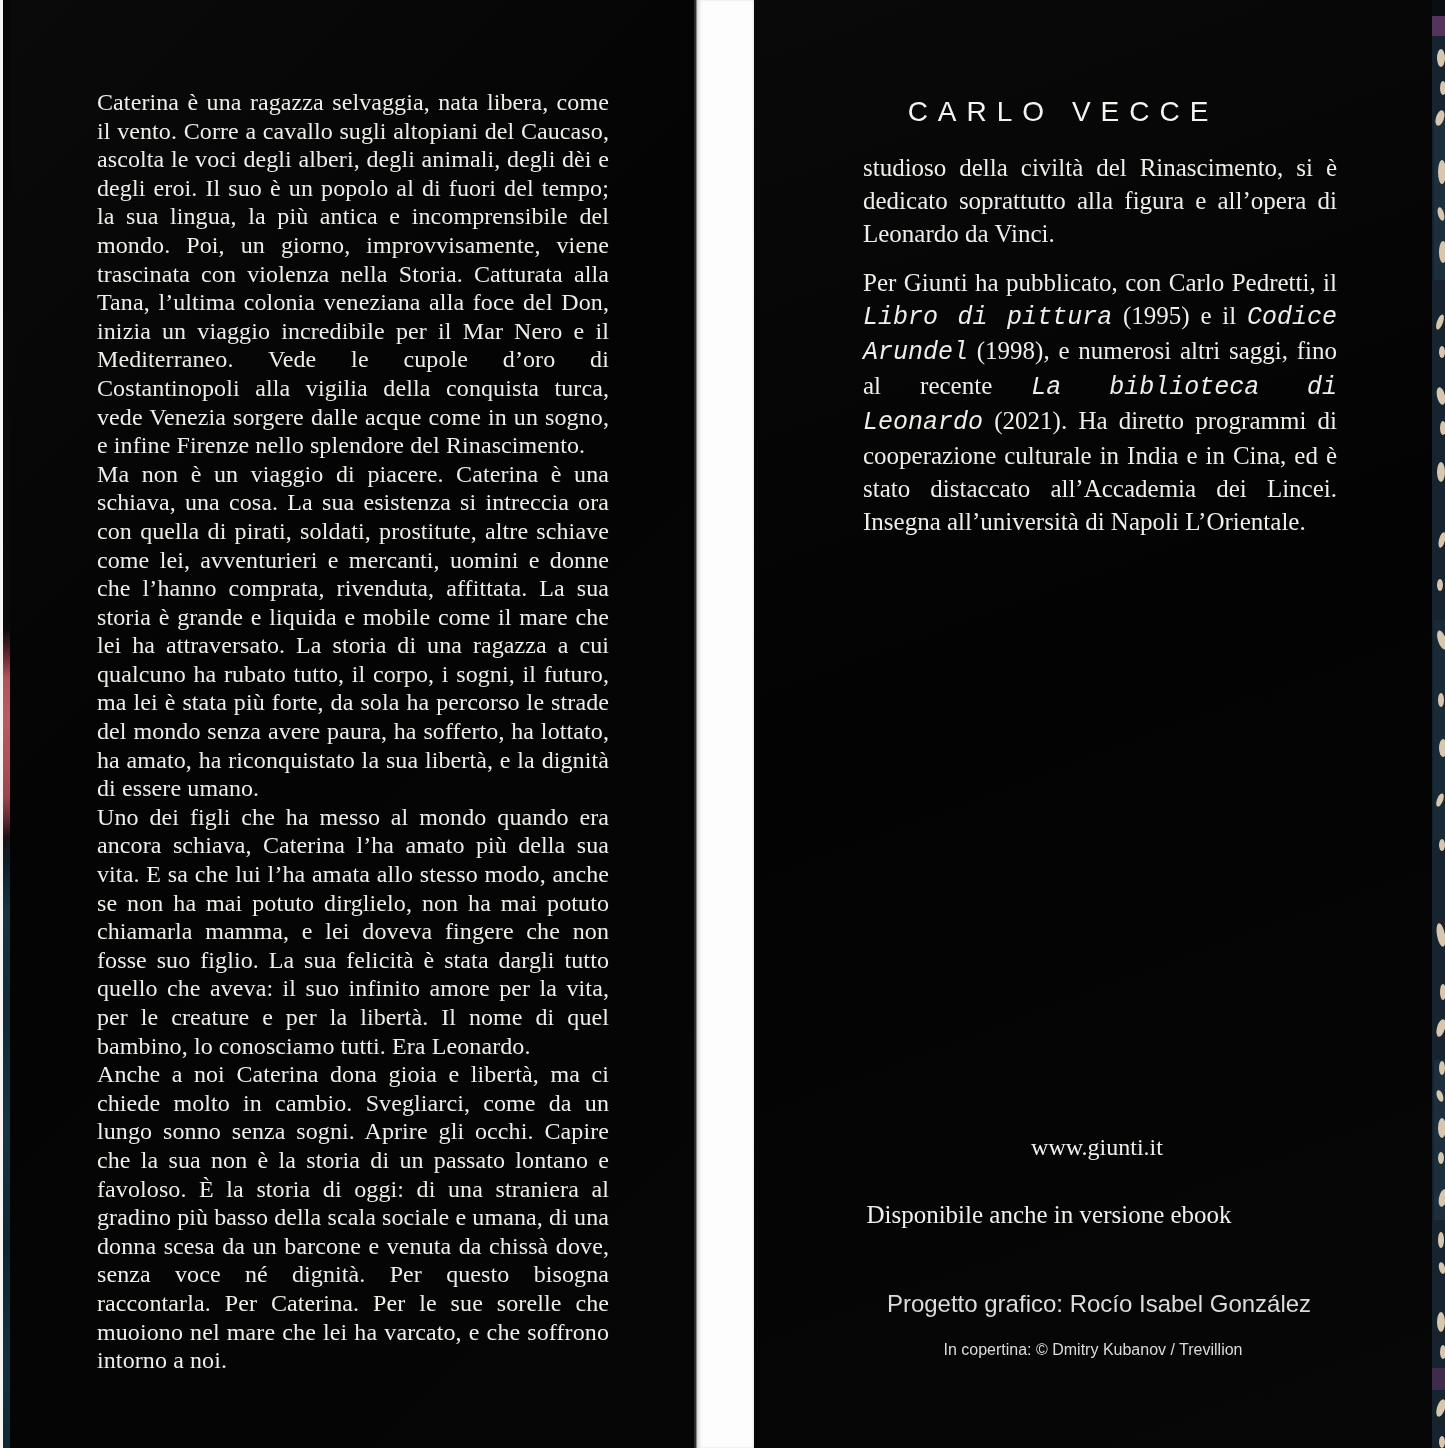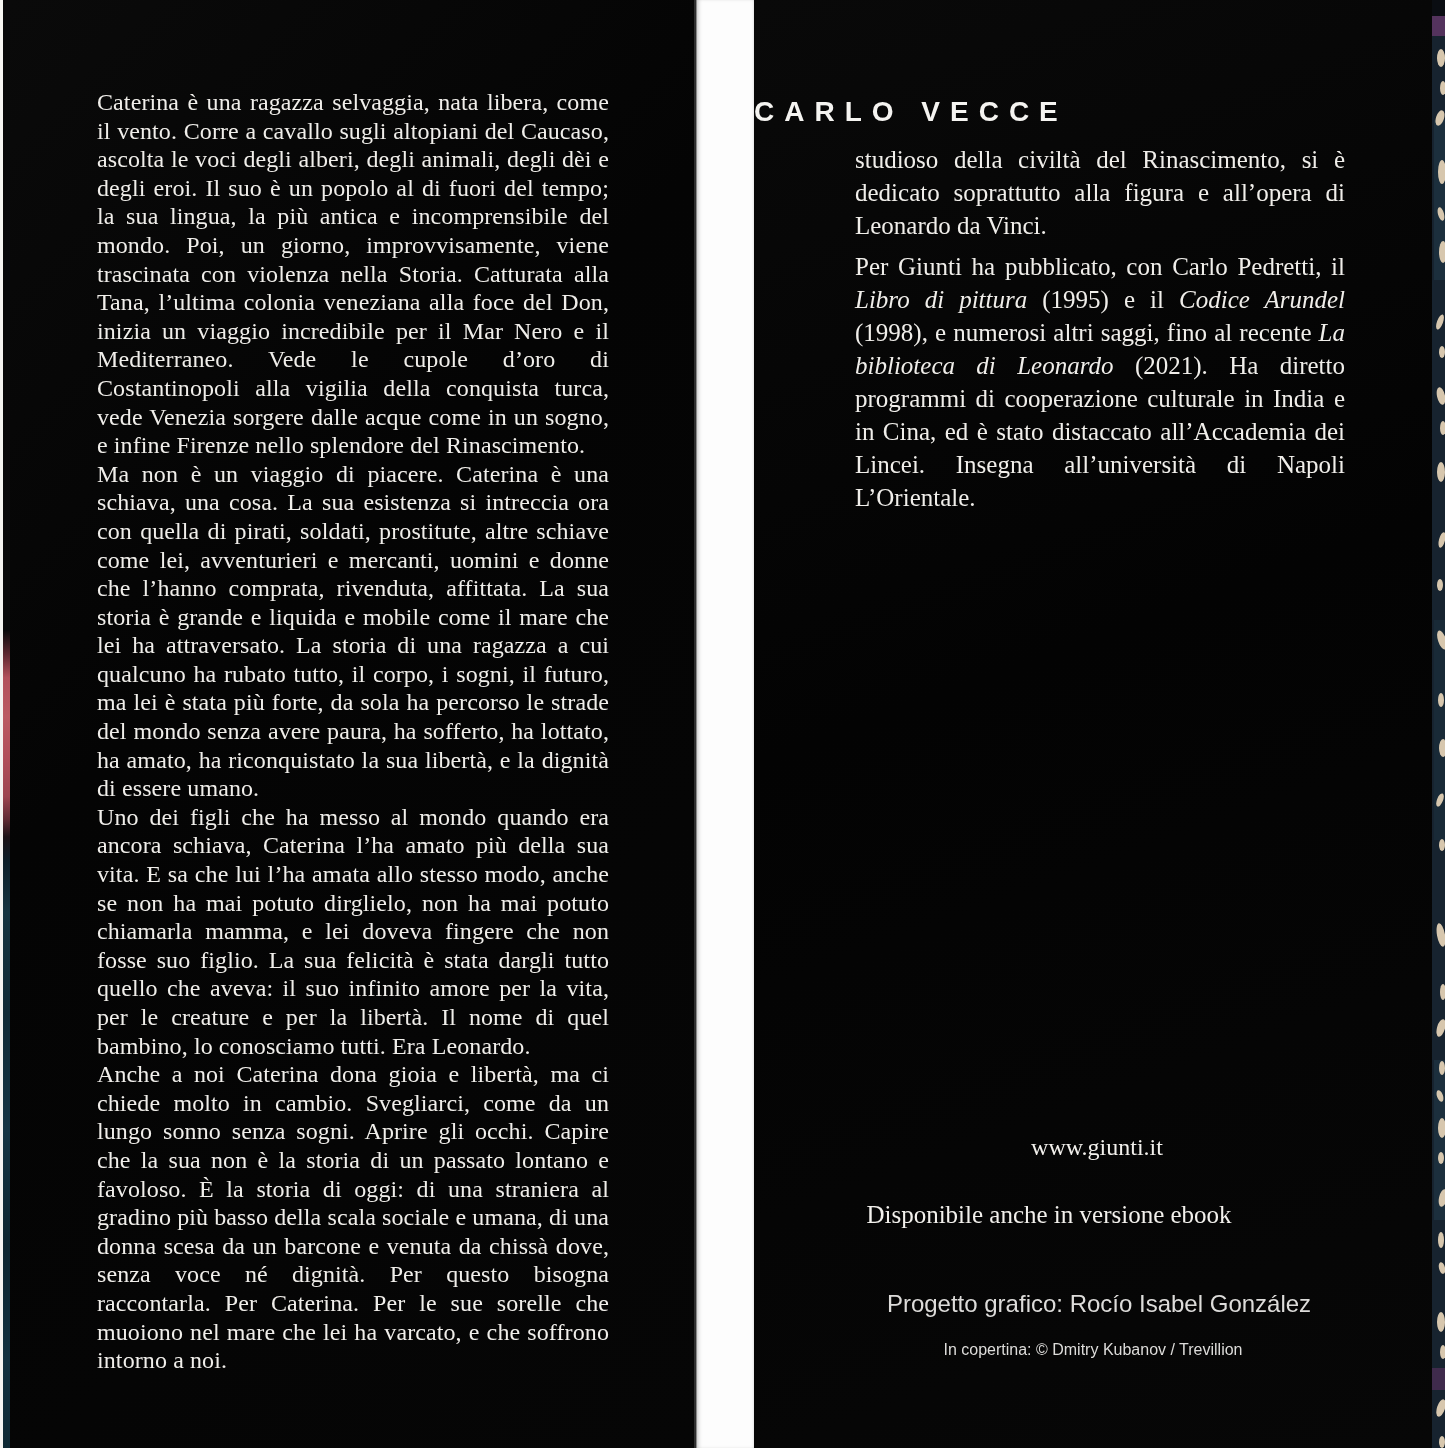--- a/index.html
+++ b/index.html
@@ -32,27 +32,27 @@
   .cover-edge{position:absolute;left:1432px;top:0;width:13px;height:1448px;}
   .cover-edge svg{display:block;}
 
   
   .flap-text{position:absolute;left:87px;top:88px;width:512px;
     font-size:24px;line-height:28.6px;text-align:justify;color:#f0eeea;
     letter-spacing:.1px;}
   .flap-text p{margin:0;}
 
   
-  .author-name{position:absolute;left:0;top:96px;width:618px;
-    font-family:"Liberation Sans", sans-serif;font-size:28px;font-weight:700;
+  .author-name{position:absolute;left:0;top:96px;width:618px;text-align:center;
+    font-family:"Liberation Sans", sans-serif;font-size:28px;font-weight:400;
     letter-spacing:10px;color:#f5f4f1;white-space:nowrap;}
   .bio{position:absolute;left:93px;top:135px;width:506px;
     font-size:25px;line-height:33px;text-align:justify;color:#f0eeea;}
-  .bio p{margin:8px;}
-  .bio i{font-style:italic;}
+  .bio p{margin:16px;}
+  .bio i{font-style:italic;font-family:Liberation Mono, monospace;}
 
   .website{position:absolute;left:4px;top:1134px;width:678px;text-align:center;
     font-size:24px;color:#f2f0ec;}
   .ebook-note{position:absolute;left:0;top:1201px;width:590px;text-align:center;
     font-size:25px;color:#f2f0ec;}
 
   .credits{position:absolute;left:0;top:1290px;width:678px;text-align:center;
     font-family:"Liberation Sans", sans-serif;color:#dddcda;}
   .credit-design{font-size:24px;margin:0 0 22px 12px;}
   .credit-line{font-size:16px;line-height:20px;margin:11px;}

